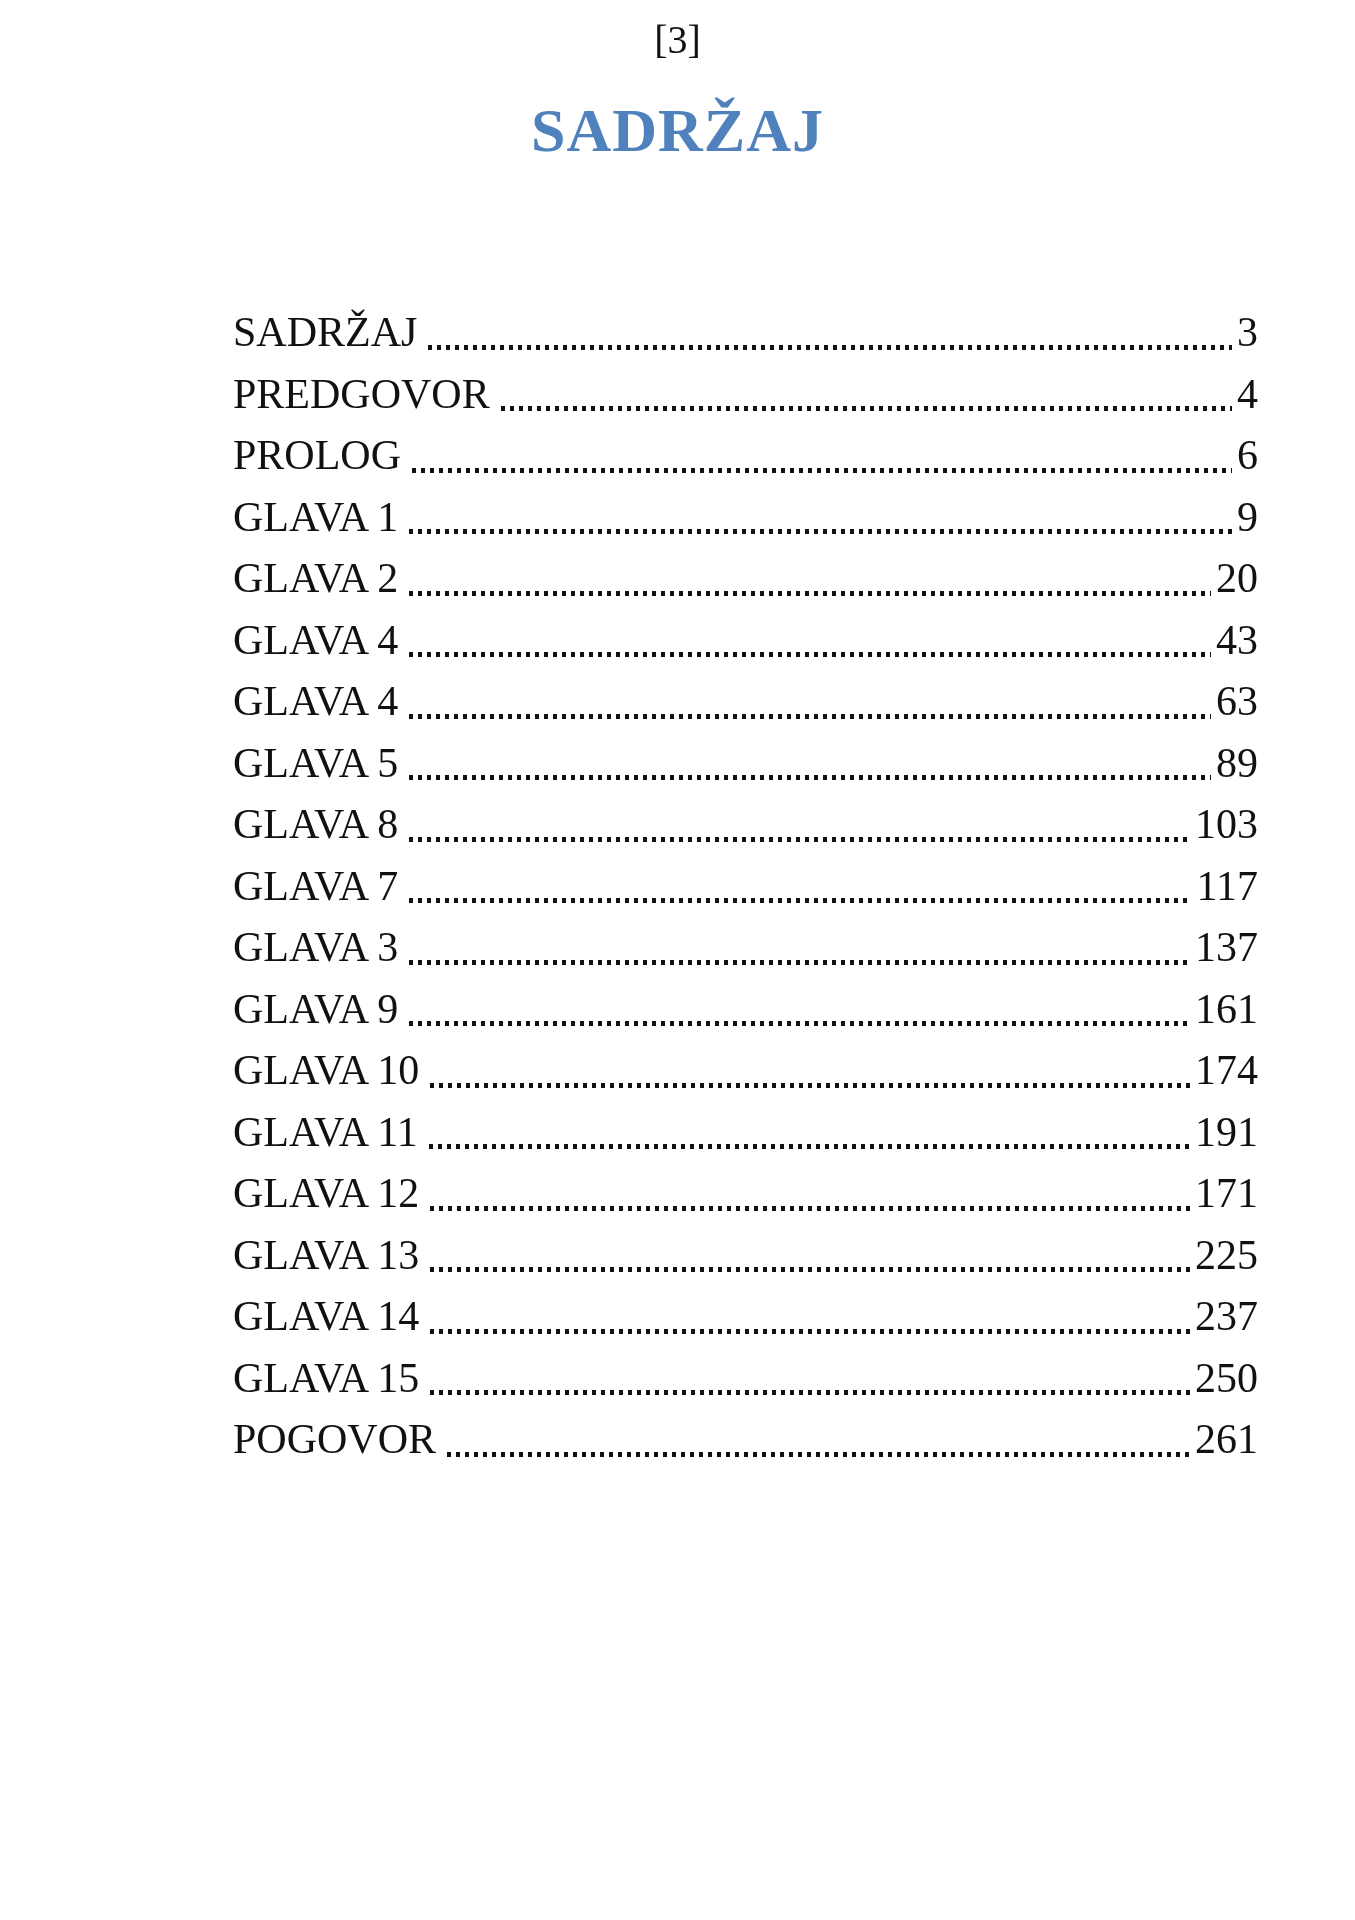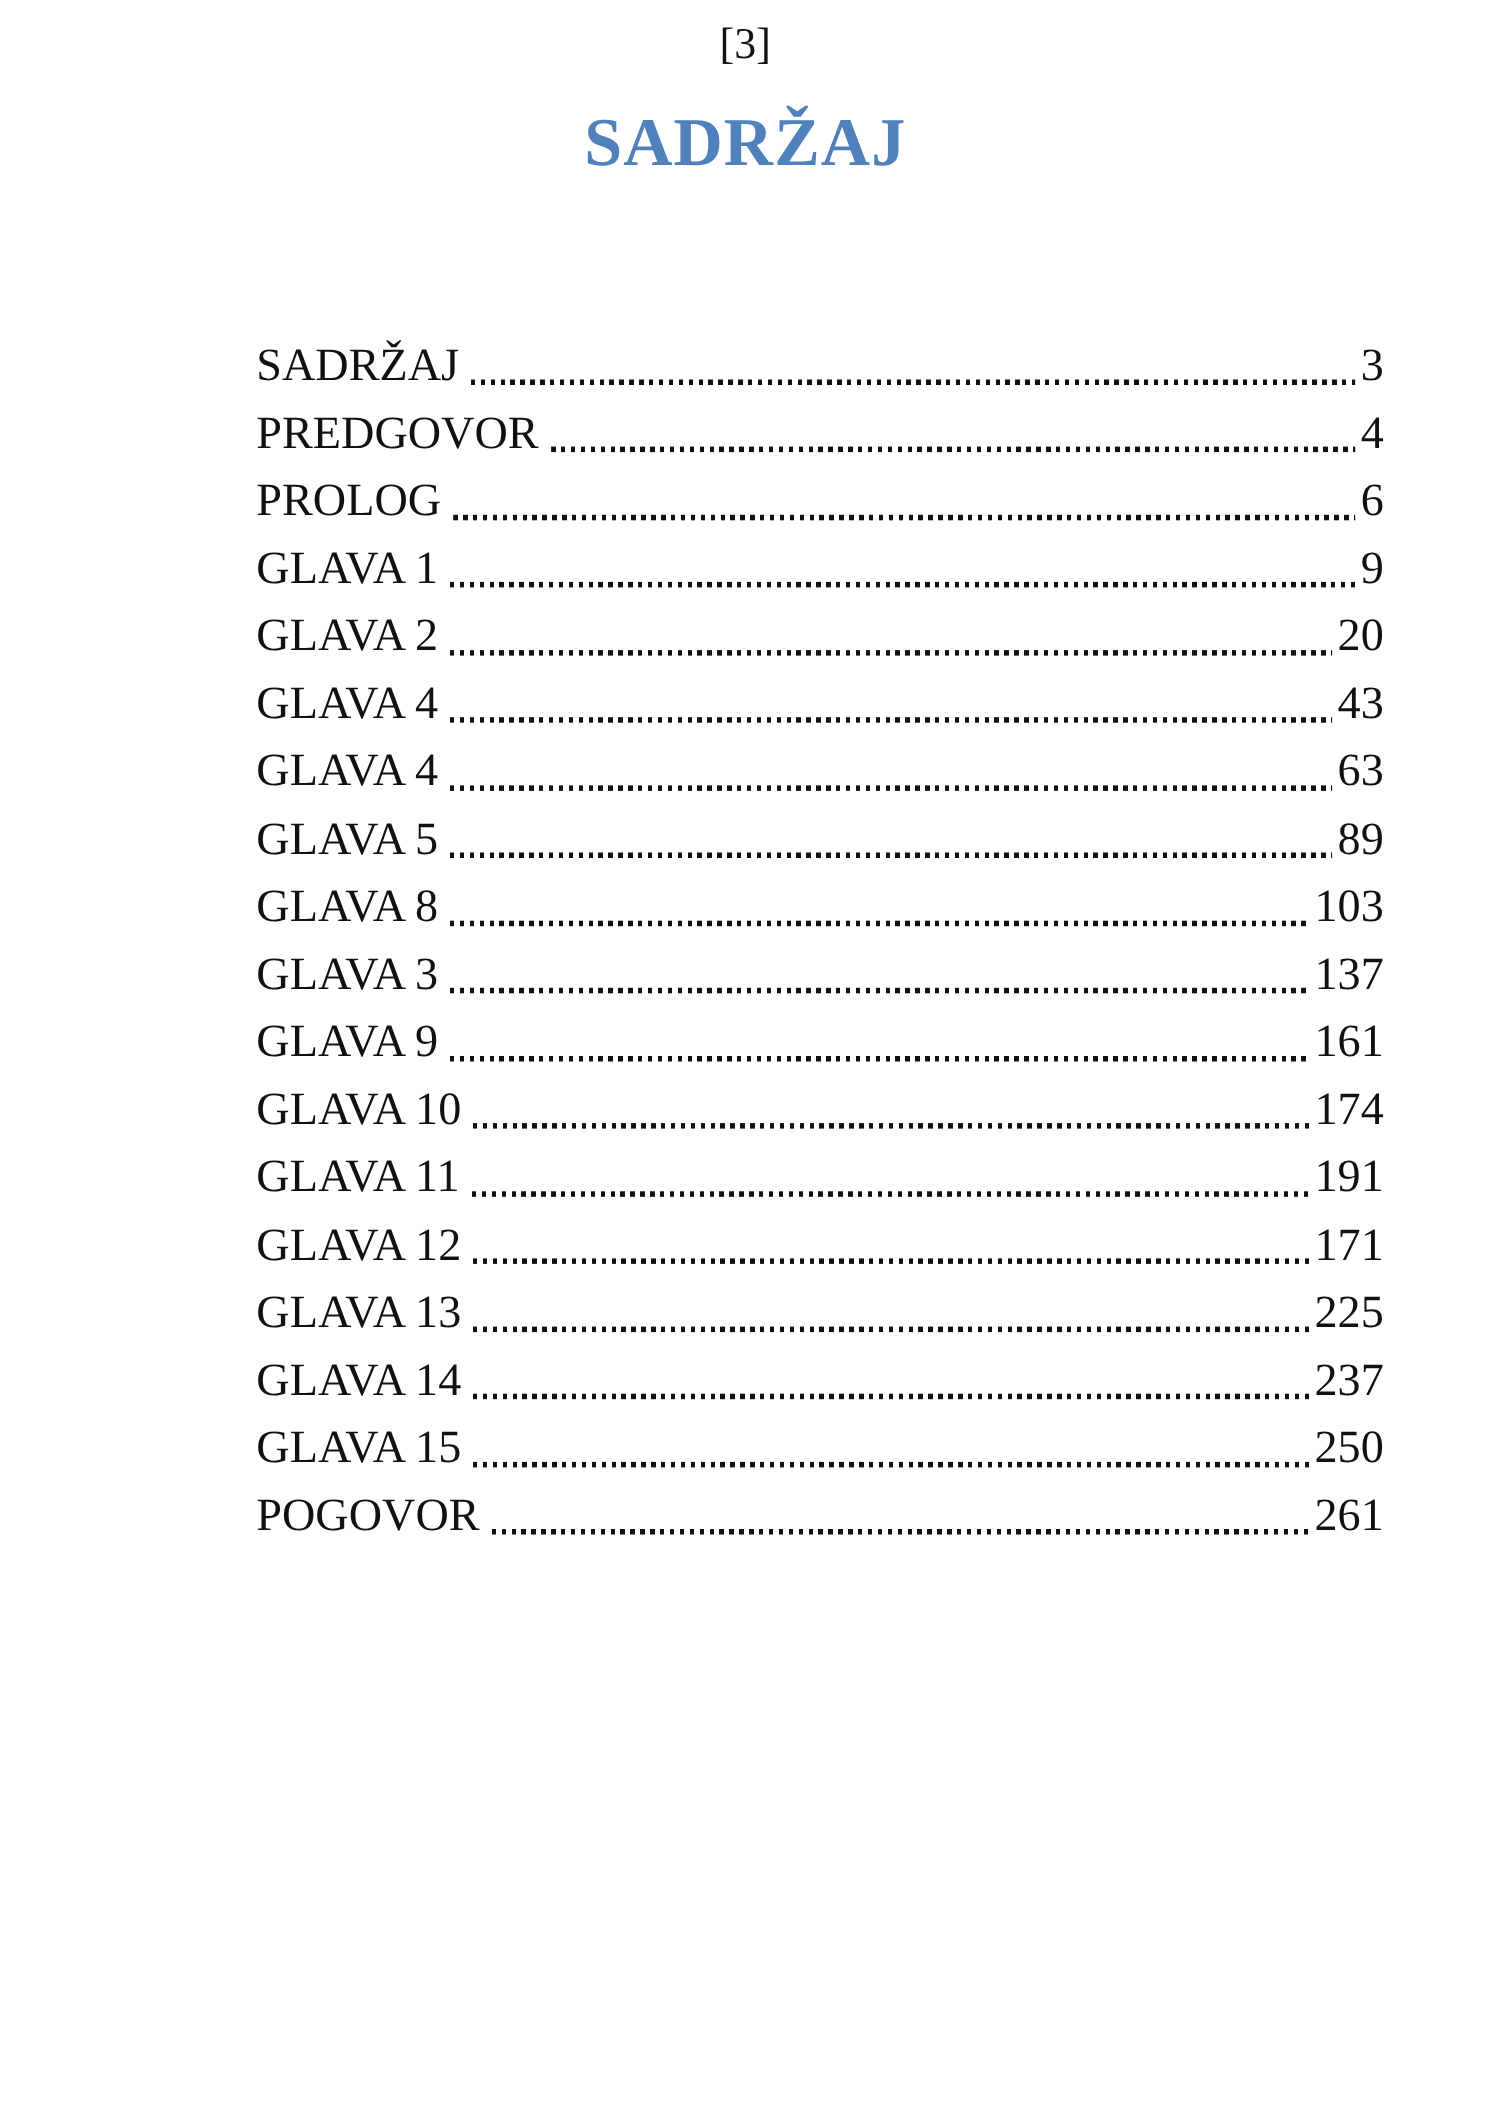--- a/index.html
+++ b/index.html
@@ -132,20 +132,25 @@
     <span class="dot-leader"></span>
     <span class="toc-page">89</span>
   </div>
 
   <div class="toc-row">
     <span class="toc-label">GLAVA 8</span>
     <span class="dot-leader"></span>
     <span class="toc-page">103</span>
   </div>
 
+  <div class="toc-row">
+    <span class="toc-label">GLAVA 7</span>
+    <span class="dot-leader"></span>
+    <span class="toc-page">117</span>
+  </div>
 
   <div class="toc-row">
     <span class="toc-label">GLAVA 3</span>
     <span class="dot-leader"></span>
     <span class="toc-page">137</span>
   </div>
 
   <div class="toc-row">
     <span class="toc-label">GLAVA 9</span>
     <span class="dot-leader"></span>

